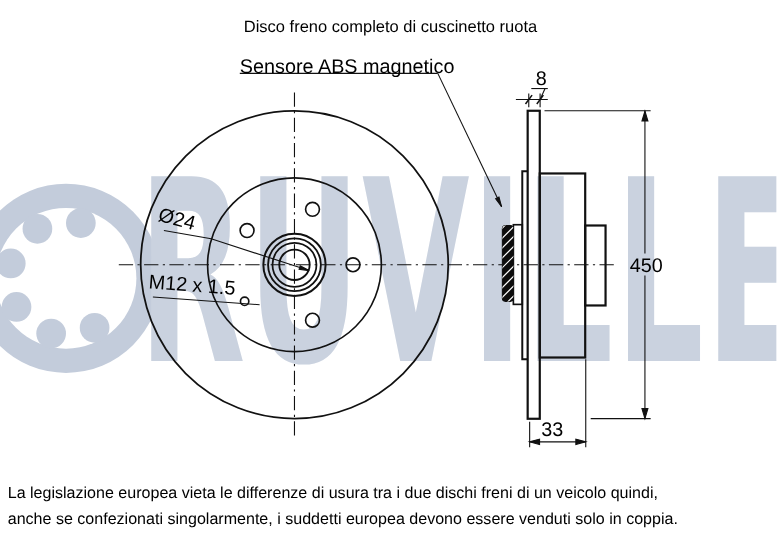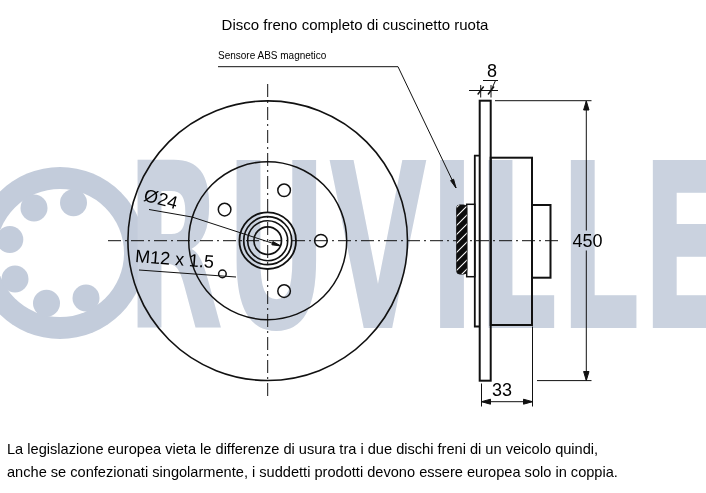--- a/index.html
+++ b/index.html
@@ -3,21 +3,21 @@
 <meta charset="utf-8">
 <style>
   html,body{margin:0;padding:0;background:#ffffff;}
   .stage{
     position:relative;width:706px;height:493px;background:#ffffff;overflow:hidden;
     font-family:"Liberation Sans","DejaVu Sans",sans-serif;color:#000;
   }
   .stage svg{position:absolute;left:0;top:0;}
   .lbl{position:absolute;white-space:nowrap;color:#000;}
   .title{left:2px;top:16px;width:706px;text-align:center;font-size:15px;}
-  .sensor-lbl{left:218px;top:50px;font-size:10px;}
+  .sensor-lbl{left:218px;top:50px;font-size:18px;}
   .dim{font-size:18px;}
   .o24{left:147px;top:185px;transform:rotate(15deg);transform-origin:0 0;}
   .m12{left:136px;top:246px;transform:rotate(4.5deg);transform-origin:0 0;}
   .d8{left:483px;top:61px;width:18px;text-align:center;}
   .d260{left:569px;top:231px;width:37px;text-align:center;}
   .d47{left:489px;top:380px;width:26px;text-align:center;}
   .footer{position:absolute;left:7px;top:438px;width:695px;font-size:14.6px;line-height:23px;}
 </style>
 </head>
 <body>
@@ -122,16 +122,16 @@
   <div class="lbl title">Disco freno completo di cuscinetto ruota</div>
   <div class="lbl sensor-lbl">Sensore ABS magnetico</div>
   <div class="lbl dim o24">Ø24</div>
   <div class="lbl dim m12">M12 x 1.5</div>
   <div class="lbl dim d8">8</div>
   <div class="lbl dim d260">450</div>
   <div class="lbl dim d47">33</div>
 
   <div class="footer">
     <div>La legislazione europea vieta le differenze di usura tra i due dischi freni di un veicolo quindi,</div>
-    <div>anche se confezionati singolarmente, i suddetti prodotti devono essere europea solo in coppia.</div>
+    <div>anche se confezionati singolarmente, i suddetti europea devono essere venduti solo in coppia.</div>
   </div>
 
 </div>
 
 </body></html>

